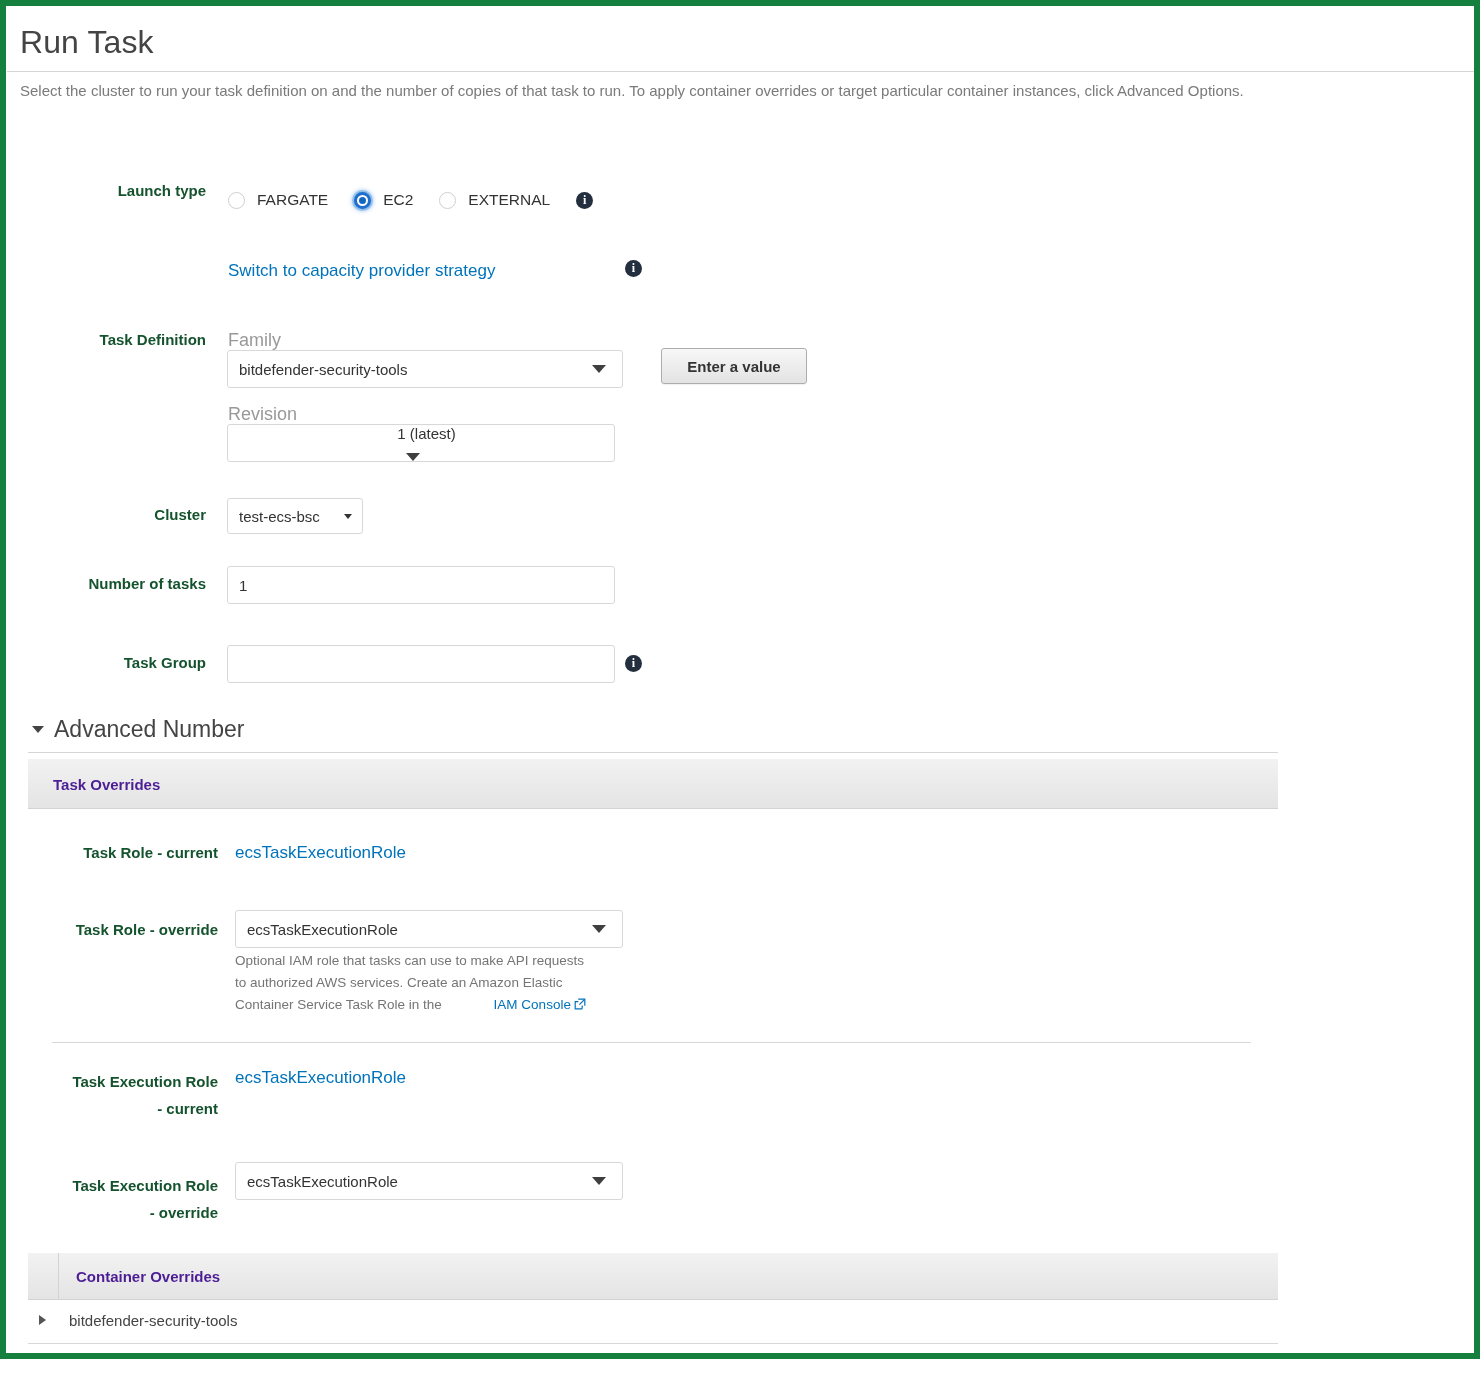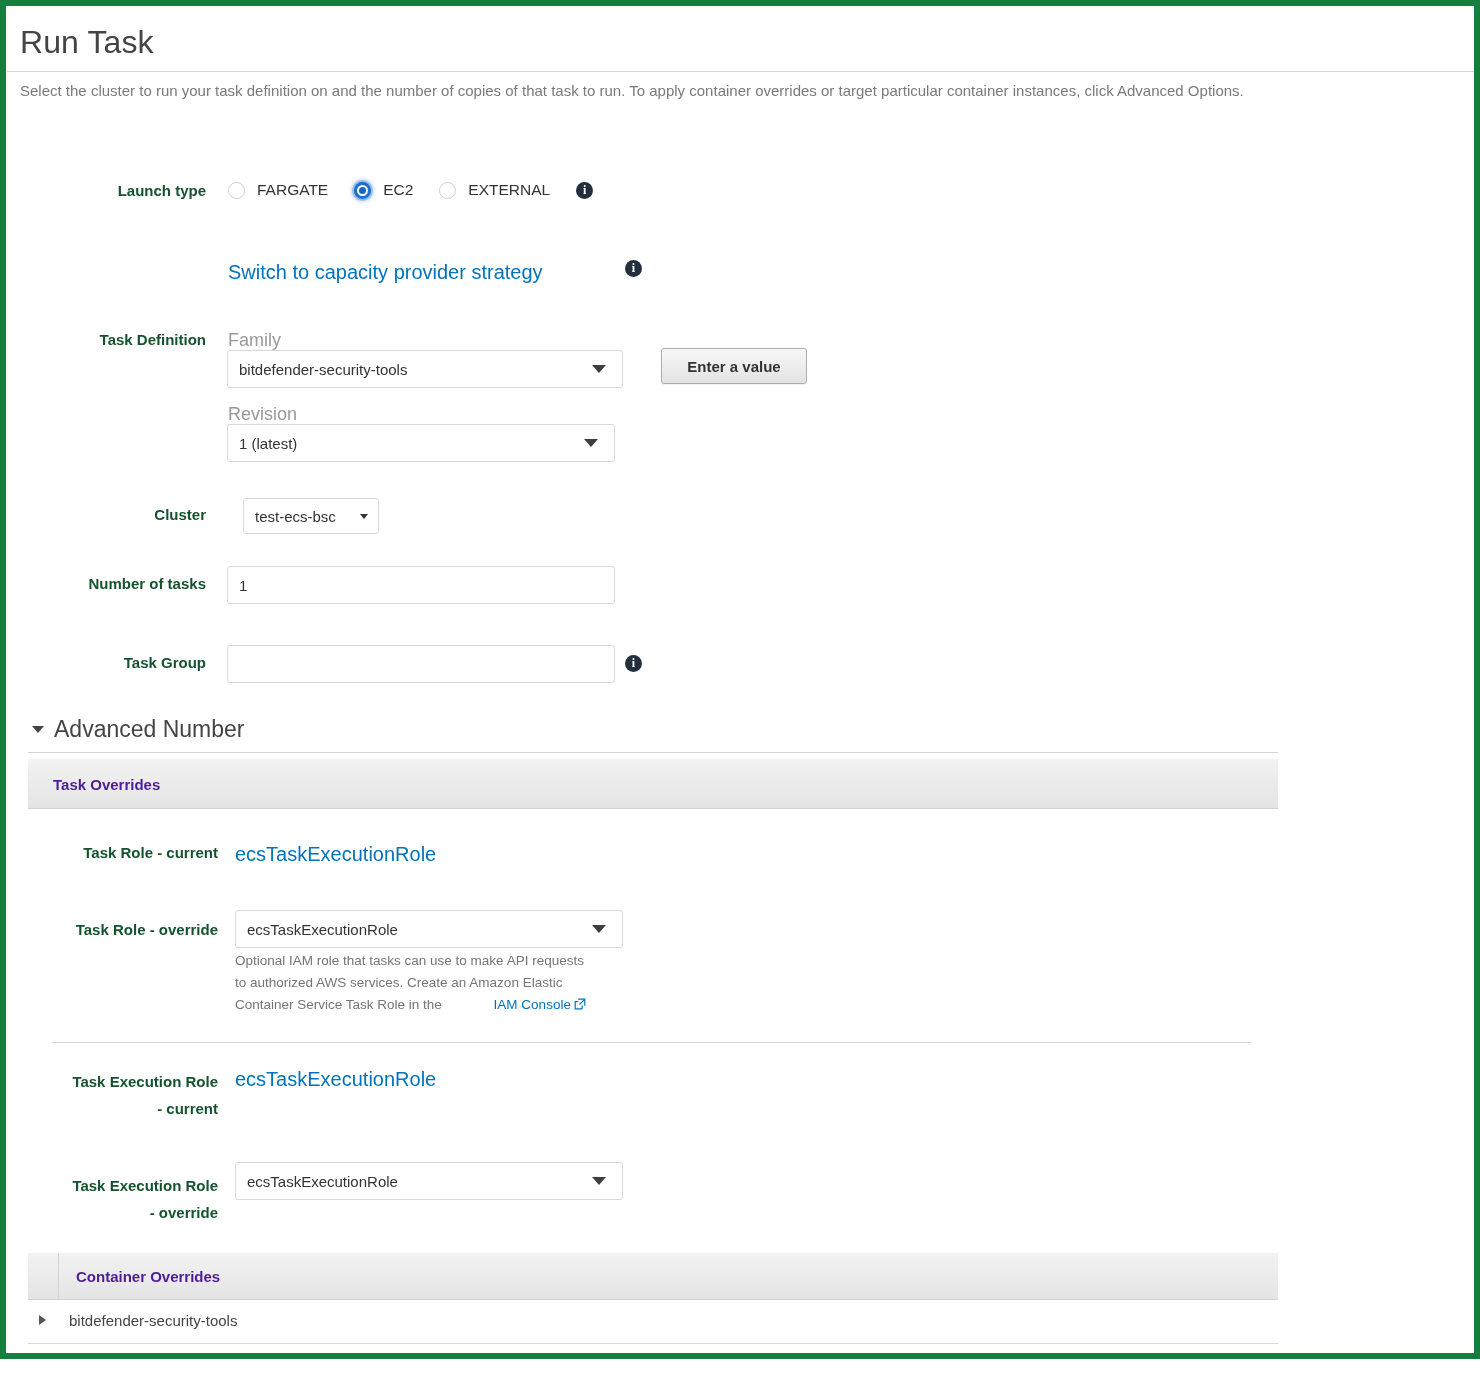--- a/index.html
+++ b/index.html
@@ -116,21 +116,21 @@
     text-align: center;
     font-family: "Liberation Serif", serif;
     cursor: pointer;
     vertical-align: middle;
   }
   .info-abs { position: absolute; }
 
   
   .link {
     color: #0073bb;
-    font-size: 20px;
+    font-size: 17px;
     text-decoration: none;
     cursor: pointer;
   }
 
   
   .select {
     position: absolute;
     box-sizing: border-box;
     border: 1px solid #d8d8d8;
     border-radius: 3px;
@@ -288,21 +288,21 @@
 <body>
 
 <div id="page">
 
   <div class="page-title">Run Task</div>
   <div class="title-rule"></div>
   <div class="page-desc">Select the cluster to run your task definition on and the number of copies of that task to run. To apply container overrides or target particular container instances, click Advanced Options.</div>
 
   <div class="row-label" style="left:0px; top:176px; width:200px;">Launch type</div>
 
-  <div class="radio-wrap" style="left:222px; top:175px;justify-content:center;">
+  <div class="radio-wrap" style="left:222px; top:185px;justify-content:center;">
     <span class="radio"></span>
     <span class="radio-text">FARGATE</span>
     <span class="radio checked"></span>
     <span class="radio-text">EC2</span>
     <span class="radio"></span>
     <span class="radio-text">EXTERNAL</span>
     <span class="info-icon">i</span>
   </div>
 
   <a class="link" style="position:absolute; left:222px; top:255px;">Switch to capacity provider strategy</a>
@@ -310,29 +310,29 @@
 
   <div class="row-label" style="left:0px; top:325px; width:200px;">Task Definition</div>
 
   <div class="sublabel" style="left:222px; top:324px;">Family</div>
   <div class="select" style="left:221px; top:344px; width:396px; height:38px;">
     <span class="sel-text">bitdefender-security-tools</span>
     <span class="caret"></span>
   </div>
 
   <div class="sublabel" style="left:222px; top:398px;">Revision</div>
-  <div class="select" style="left:221px; top:418px; width:388px; height:38px;">
+  <div class="select" style="left:221px; top:418px; width:388px; height:38px;flex-direction:column;">
     <span class="sel-text">1 (latest)</span>
     <span class="caret"></span>
   </div>
 
   <button class="btn" style="left:655px; top:342px; width:146px; height:36px;">Enter a value</button>
 
   <div class="row-label" style="left:0px; top:500px; width:200px;">Cluster</div>
-  <div class="select" style="left:221px; top:492px; width:136px; height:36px;margin-left:16px;">
+  <div class="select" style="left:221px; top:492px; width:136px; height:36px;">
     <span class="sel-text">test-ecs-bsc</span>
     <span class="caret-sm"></span>
   </div>
 
   <div class="row-label" style="left:0px; top:569px; width:200px;">Number of tasks</div>
   <input class="textinput" style="left: 221px; top: 560px; width: 388px; height: 38px;" value="1">
 
   <div class="row-label" style="left:0px; top:648px; width:200px;">Task Group</div>
   <input class="textinput" style="left: 221px; top: 639px; width: 388px; height: 38px;" value="">
   <span class="info-icon info-abs" style="left:619px; top:649px;">i</span>

